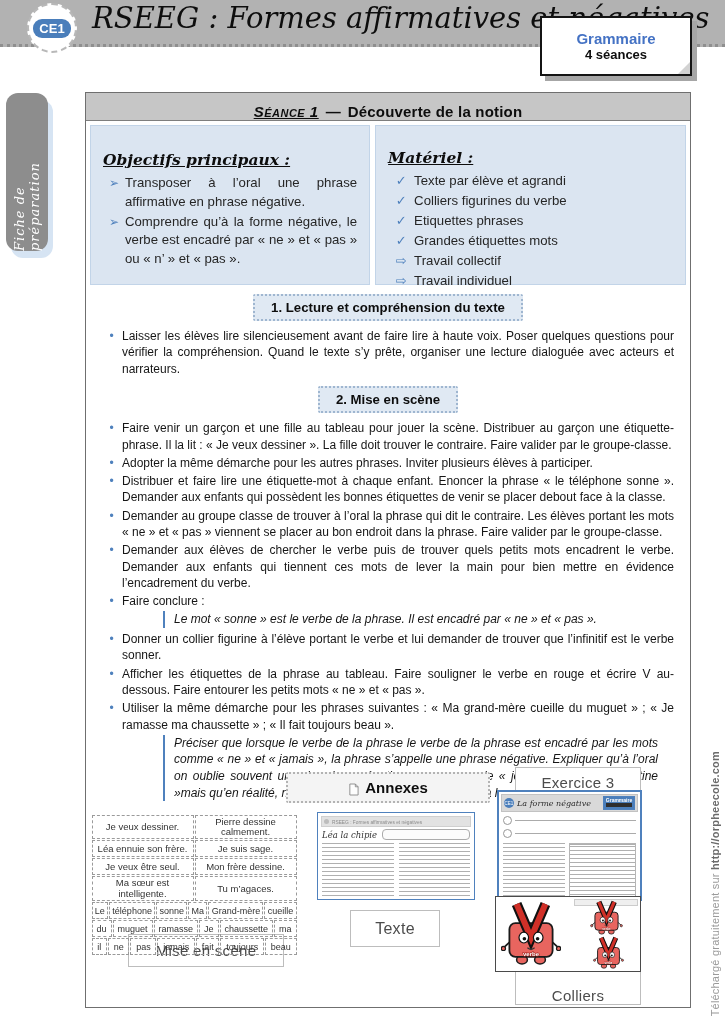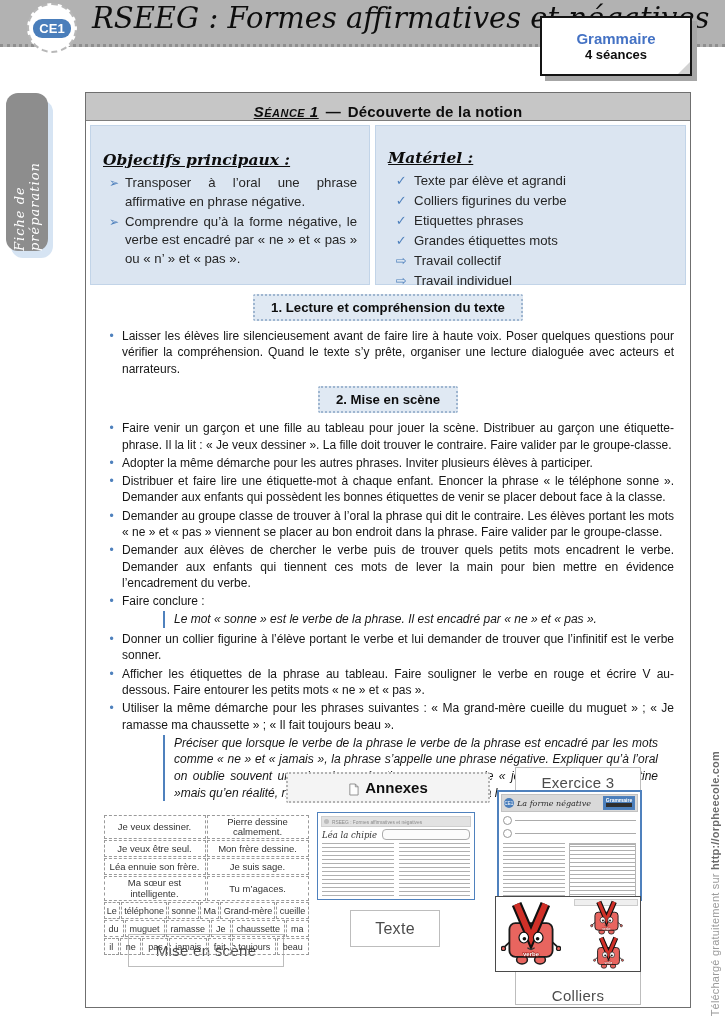--- a/index.html
+++ b/index.html
@@ -76,21 +76,21 @@
   .blist .tx{text-align:justify;font-size:12px;line-height:16.4px;color:#161616}
   .note{margin:1px 16px 3px 62px;border-left:2px solid #4f81bd;padding-left:9px;
         font-style:italic;font-size:12px;line-height:16.6px;color:#161616;text-align:justify}
 
   
   .annex-area{position:absolute;left:0;right:0;bottom:0;height:253px}
   .caption{position:absolute;background:#fff;border:1px solid #bdbdbd;display:flex;
         align-items:center;justify-content:center;color:#4c4c4c;font-size:15px;
         letter-spacing:.3px;box-sizing:border-box;z-index:1}
 
-  .mise-table{position:absolute;left:17px;top:60px;width:206px;font-size:9.5px;color:#333;z-index:2}
+  .mise-table{position:absolute;left:5px;top:60px;width:206px;font-size:9.5px;color:#333;z-index:2}
   .prow,.wrow{display:flex}
   .pcell{flex:1;border:1px dashed #9a9a9a;margin:.5px;text-align:center;padding:1px;
         display:flex;align-items:center;justify-content:center;min-height:13px;line-height:1.1}
   .wcell{flex:1 1 auto;border:1px dashed #9a9a9a;margin:.5px;text-align:center;
         padding:2.5px 2px;white-space:nowrap;font-size:9px}
   #cap-mise{left:42px;top:180px;width:156px;height:33px}
   #cap-texte{left:264px;top:156px;width:90px;height:37px;font-size:16px}
   #ex-label{left:429px;top:13px;width:126px;height:31px}
   #cap-colliers{left:429px;top:213px;width:126px;height:38px;align-items:flex-end;padding-top:2px}
 
@@ -297,26 +297,26 @@
       </svg>
       <span>Annexes</span>
     </div>
 
     <div class="mise-table">
         <div class="prow">
           <div class="pcell">Je veux dessiner.</div>
           <div class="pcell">Pierre dessine calmement.</div>
         </div>
         <div class="prow">
+          <div class="pcell">Léa ennuie son frère.</div>
+          <div class="pcell">Je suis sage.</div>
+        </div>
+        <div class="prow">
           <div class="pcell">Je veux être seul.</div>
           <div class="pcell">Mon frère dessine.</div>
-        </div>
-        <div class="prow">
-          <div class="pcell">Léa ennuie son frère.</div>
-          <div class="pcell">Je suis sage.</div>
         </div>
         <div class="prow">
           <div class="pcell">Ma sœur est intelligente.</div>
           <div class="pcell">Tu m’agaces.</div>
         </div>
         <div class="wrow">
           <div class="wcell">Le</div>
           <div class="wcell">téléphone</div>
           <div class="wcell">sonne</div>
           <div class="wcell">Ma</div>

